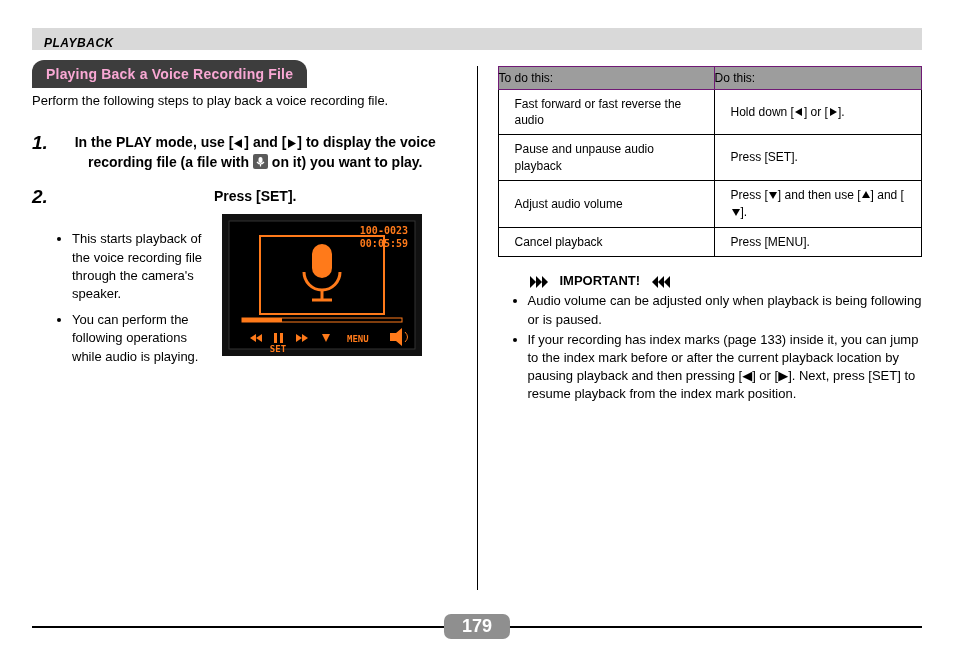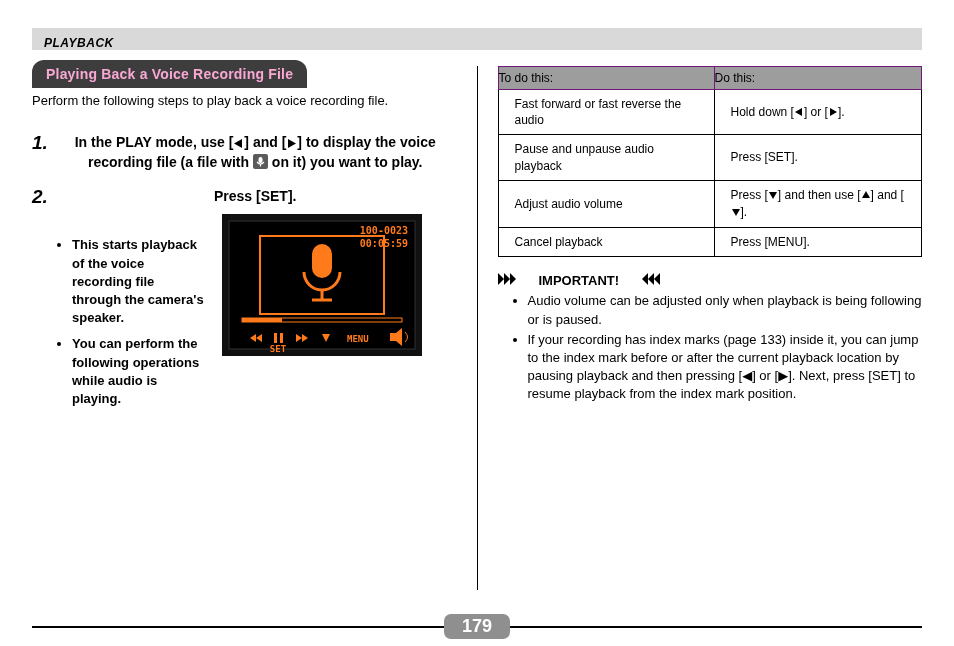--- a/index.html
+++ b/index.html
@@ -13,29 +13,29 @@
   .col-right { padding-left: 20px; }
   .vdivider { width: 0; border-left: 1px solid #000; margin-top: 6px; height: 524px; }
   .section-title { display: inline-block; background: #3d3d3d; color: #f9a8d4; font-weight: bold; padding: 6px 14px; border-radius: 12px 12px 0 0; font-size: 14px; letter-spacing: 0.2px; }
   .intro { margin-top: 4px; line-height: 1.35; }
   ol.steps { list-style: none; margin-top: 22px; }
   ol.steps > li { display: flex; margin-bottom: 14px; }
   .stepnum { font-weight: bold; font-style: italic; font-size: 19px; width: 22px; flex: none; }
   .stepbody { flex: 1; }
   .stepbody .head { font-weight: bold; font-size: 14px; line-height: 1.45; text-align: center; }
   .inline-icon { display: inline-flex; vertical-align: -2px; }
-  .bullets { margin-top: 22px; padding-left: 18px; font-weight: bold; }
+  .bullets { margin-top: 16px; padding-left: 18px; }
   .bullets li { list-style: disc; margin-bottom: 8px; line-height: 1.4; font-size: 13px; }
   .sub-row { display: flex; gap: 18px; margin-top: 8px; }
   .sub-row .bullets-wrap { width: 150px; flex: none; }
   .lcd { width: 200px; flex: none; font-weight: bold; }
   table.opts { border-collapse: collapse; width: 100%; margin-top: 6px; font-size: 12px; }
   table.opts th { background: #9d9d9d; text-align: left; font-weight: normal; padding: 4px 0; border: 1px solid #701a75; }
   table.opts td { border: 1px solid #000; padding: 6px 16px; line-height: 1.35; vertical-align: middle; }
-  .important-head { margin-top: 16px; font-weight: bold; display: flex; align-items: flex-start; gap: 17px; }
+  .important-head { margin-top: 16px; font-weight: bold; display: flex; align-items: flex-end; gap: 6px; margin-left: 32px; }
   .important-body { margin-top: 4px; }
   .important-body li { list-style: disc; margin-left: 30px; line-height: 1.4; margin-bottom: 2px; font-size: 13px; }
   .pagenum-wrap { position: absolute; left: 32px; right: 32px; bottom: 18px; }
   .pagenum-line { height: 2px; background: #000; position: relative; }
   .pagenum-box { position: absolute; left: 50%; transform: translateX(-50%); top: -12px; background: #8f8f8f; color: #fff; font-weight: bold; font-size: 18px; padding: 2px 18px; border-radius: 7px; }
   .tri { display:inline-block; vertical-align: -1px; }
   .shuttle { display:inline-flex; gap:-2px; }
 </style>
 </head>
 <body>

